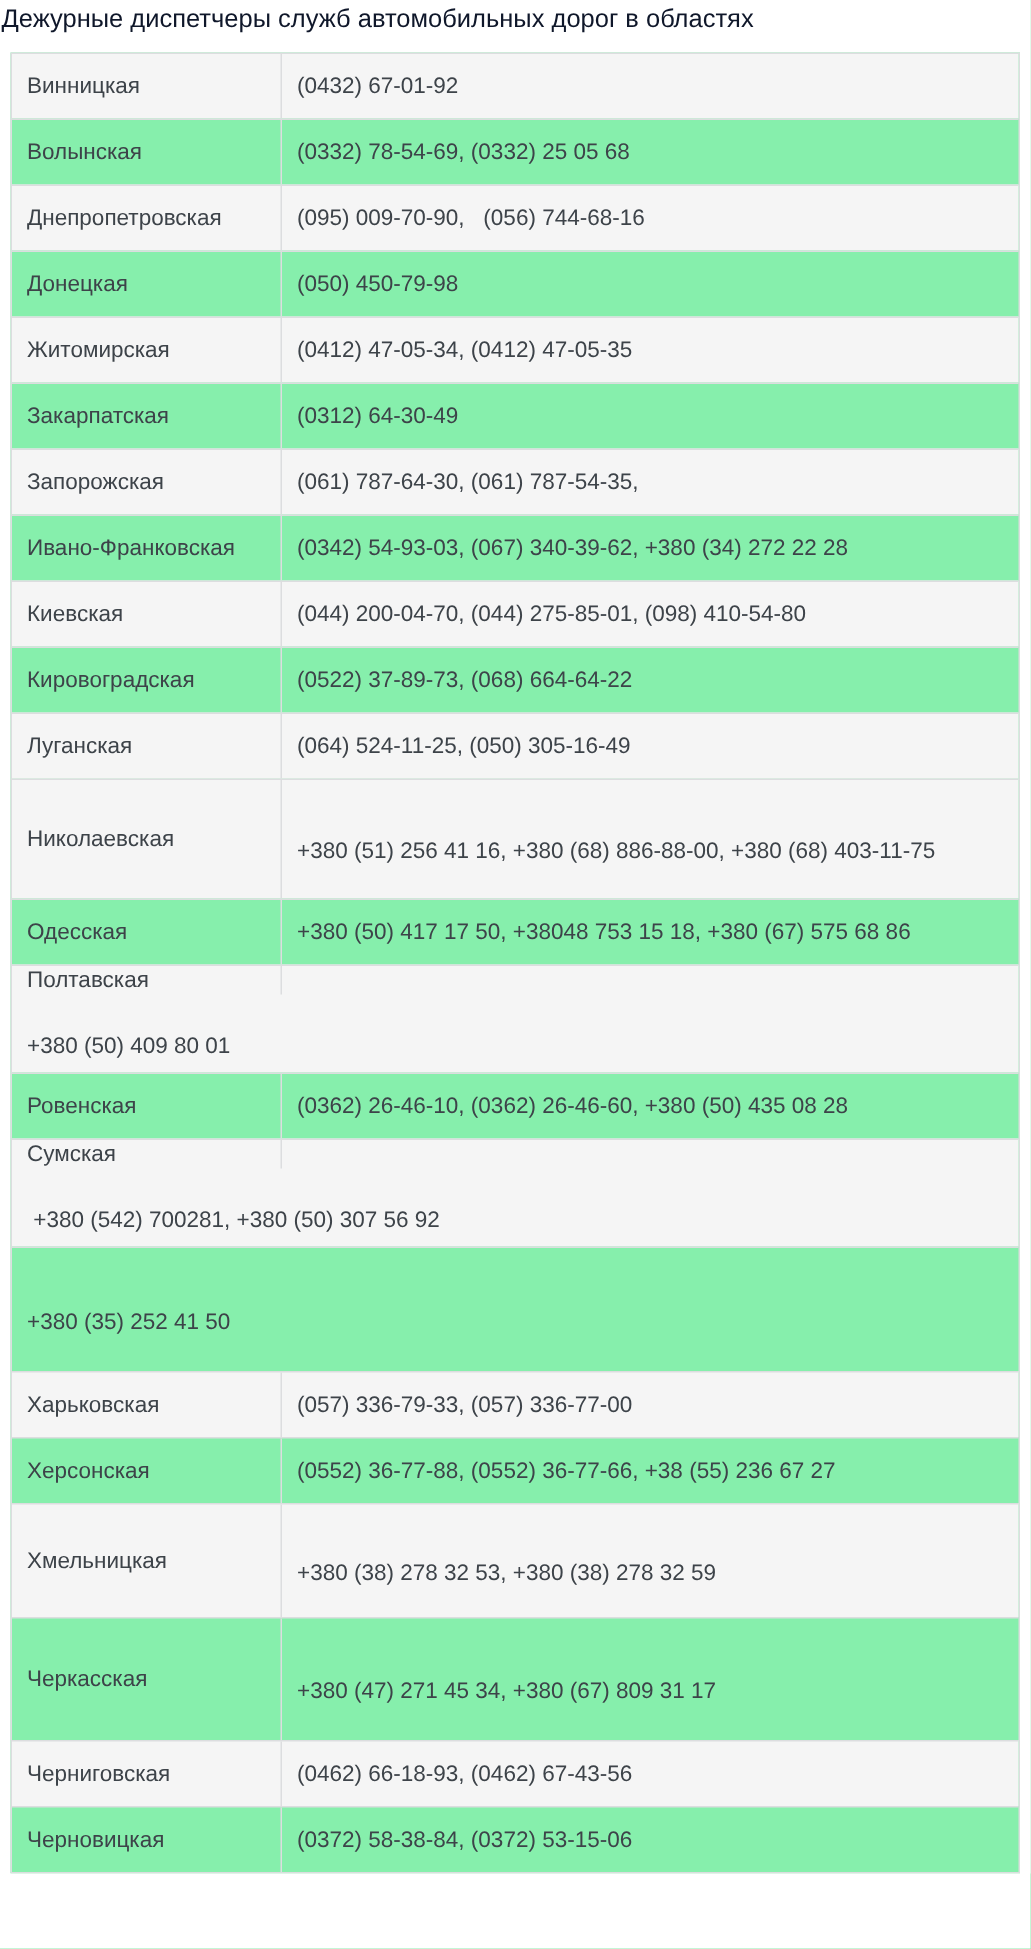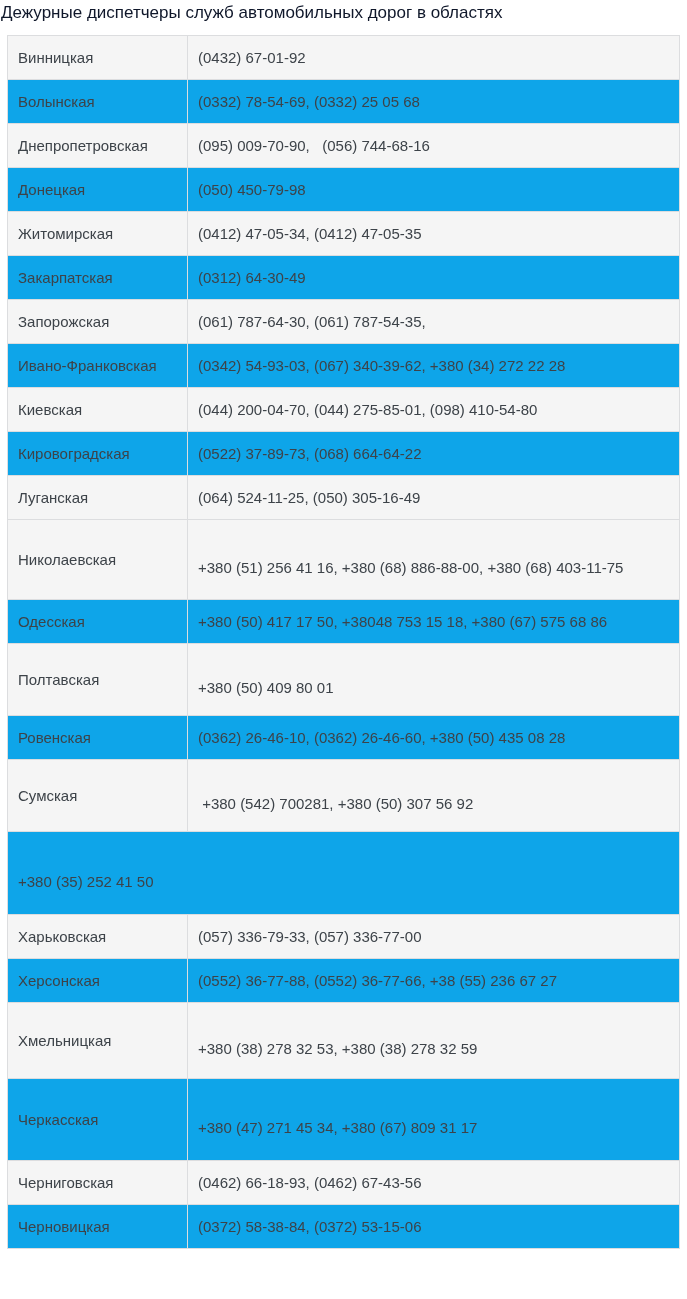--- a/index.html
+++ b/index.html
@@ -12,21 +12,21 @@
   .page-title {
     font-size: 17px;
     line-height: 20px;
     color: #0f172a;
     margin: 3px 7px 12px 1px;
     font-weight: 400;
   }
   .phone-table {
     margin: 0 7px;
     border: 1px solid #dcdddf;
-    background: #0ea5e9;
+    background: #86efac;
   }
   .row {
     display: flex;
     align-items: stretch;
   }
   .row + .row {
     border-top: 1px solid #dcdddf;
   }
   .row.gray {
     background: #f5f5f5;
@@ -45,21 +45,21 @@
     padding: 0 10px;
     border-right: 1px solid #dcdddf;
   }
   .phone {
     flex: 1;
     padding: 0 10px;
     white-space: pre-wrap;
   }
   .row { height: 43px; }
   .row.h79 { height: 79px; }
-  .row.h71 { height: 71px; }
+  .row.h71 { height: 71px; flex-direction: column; }
   .row.h82 { height: 82px; }
   .row.h75 { height: 75px; }
   .row.h81 { height: 81px; }
   .row.tall .phone { padding-top: 16px; }
 </style>
 </head>
 <body>
 
 <div class="page-title">Дежурные диспетчеры служб автомобильных дорог в областях</div>
 

